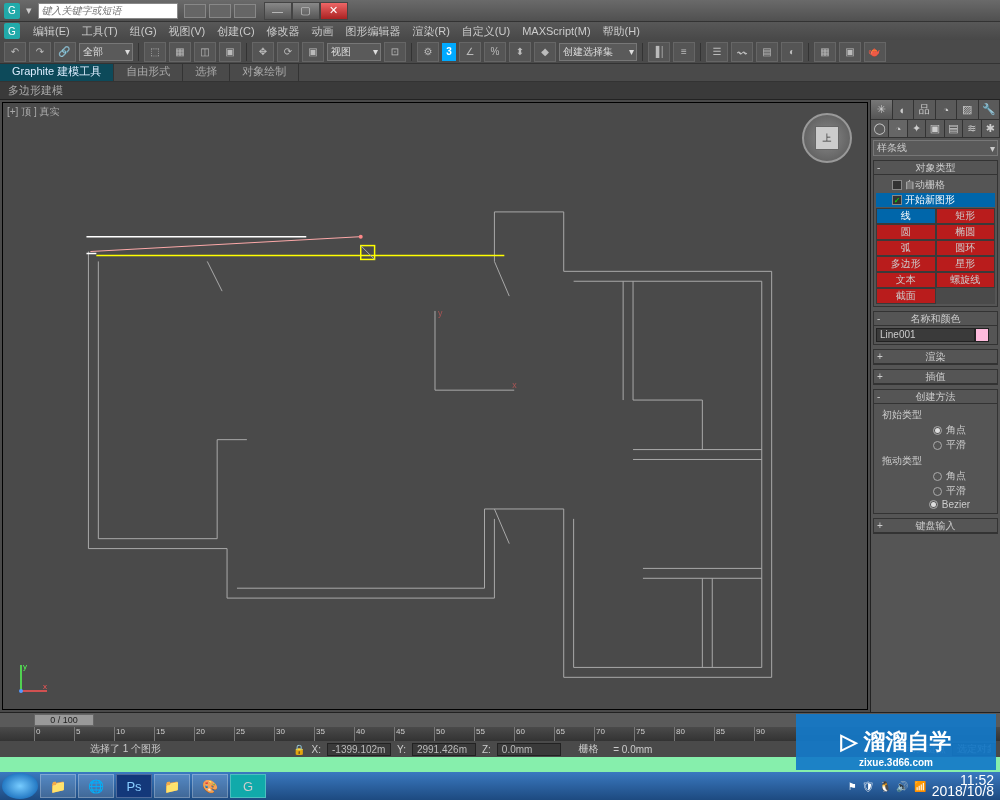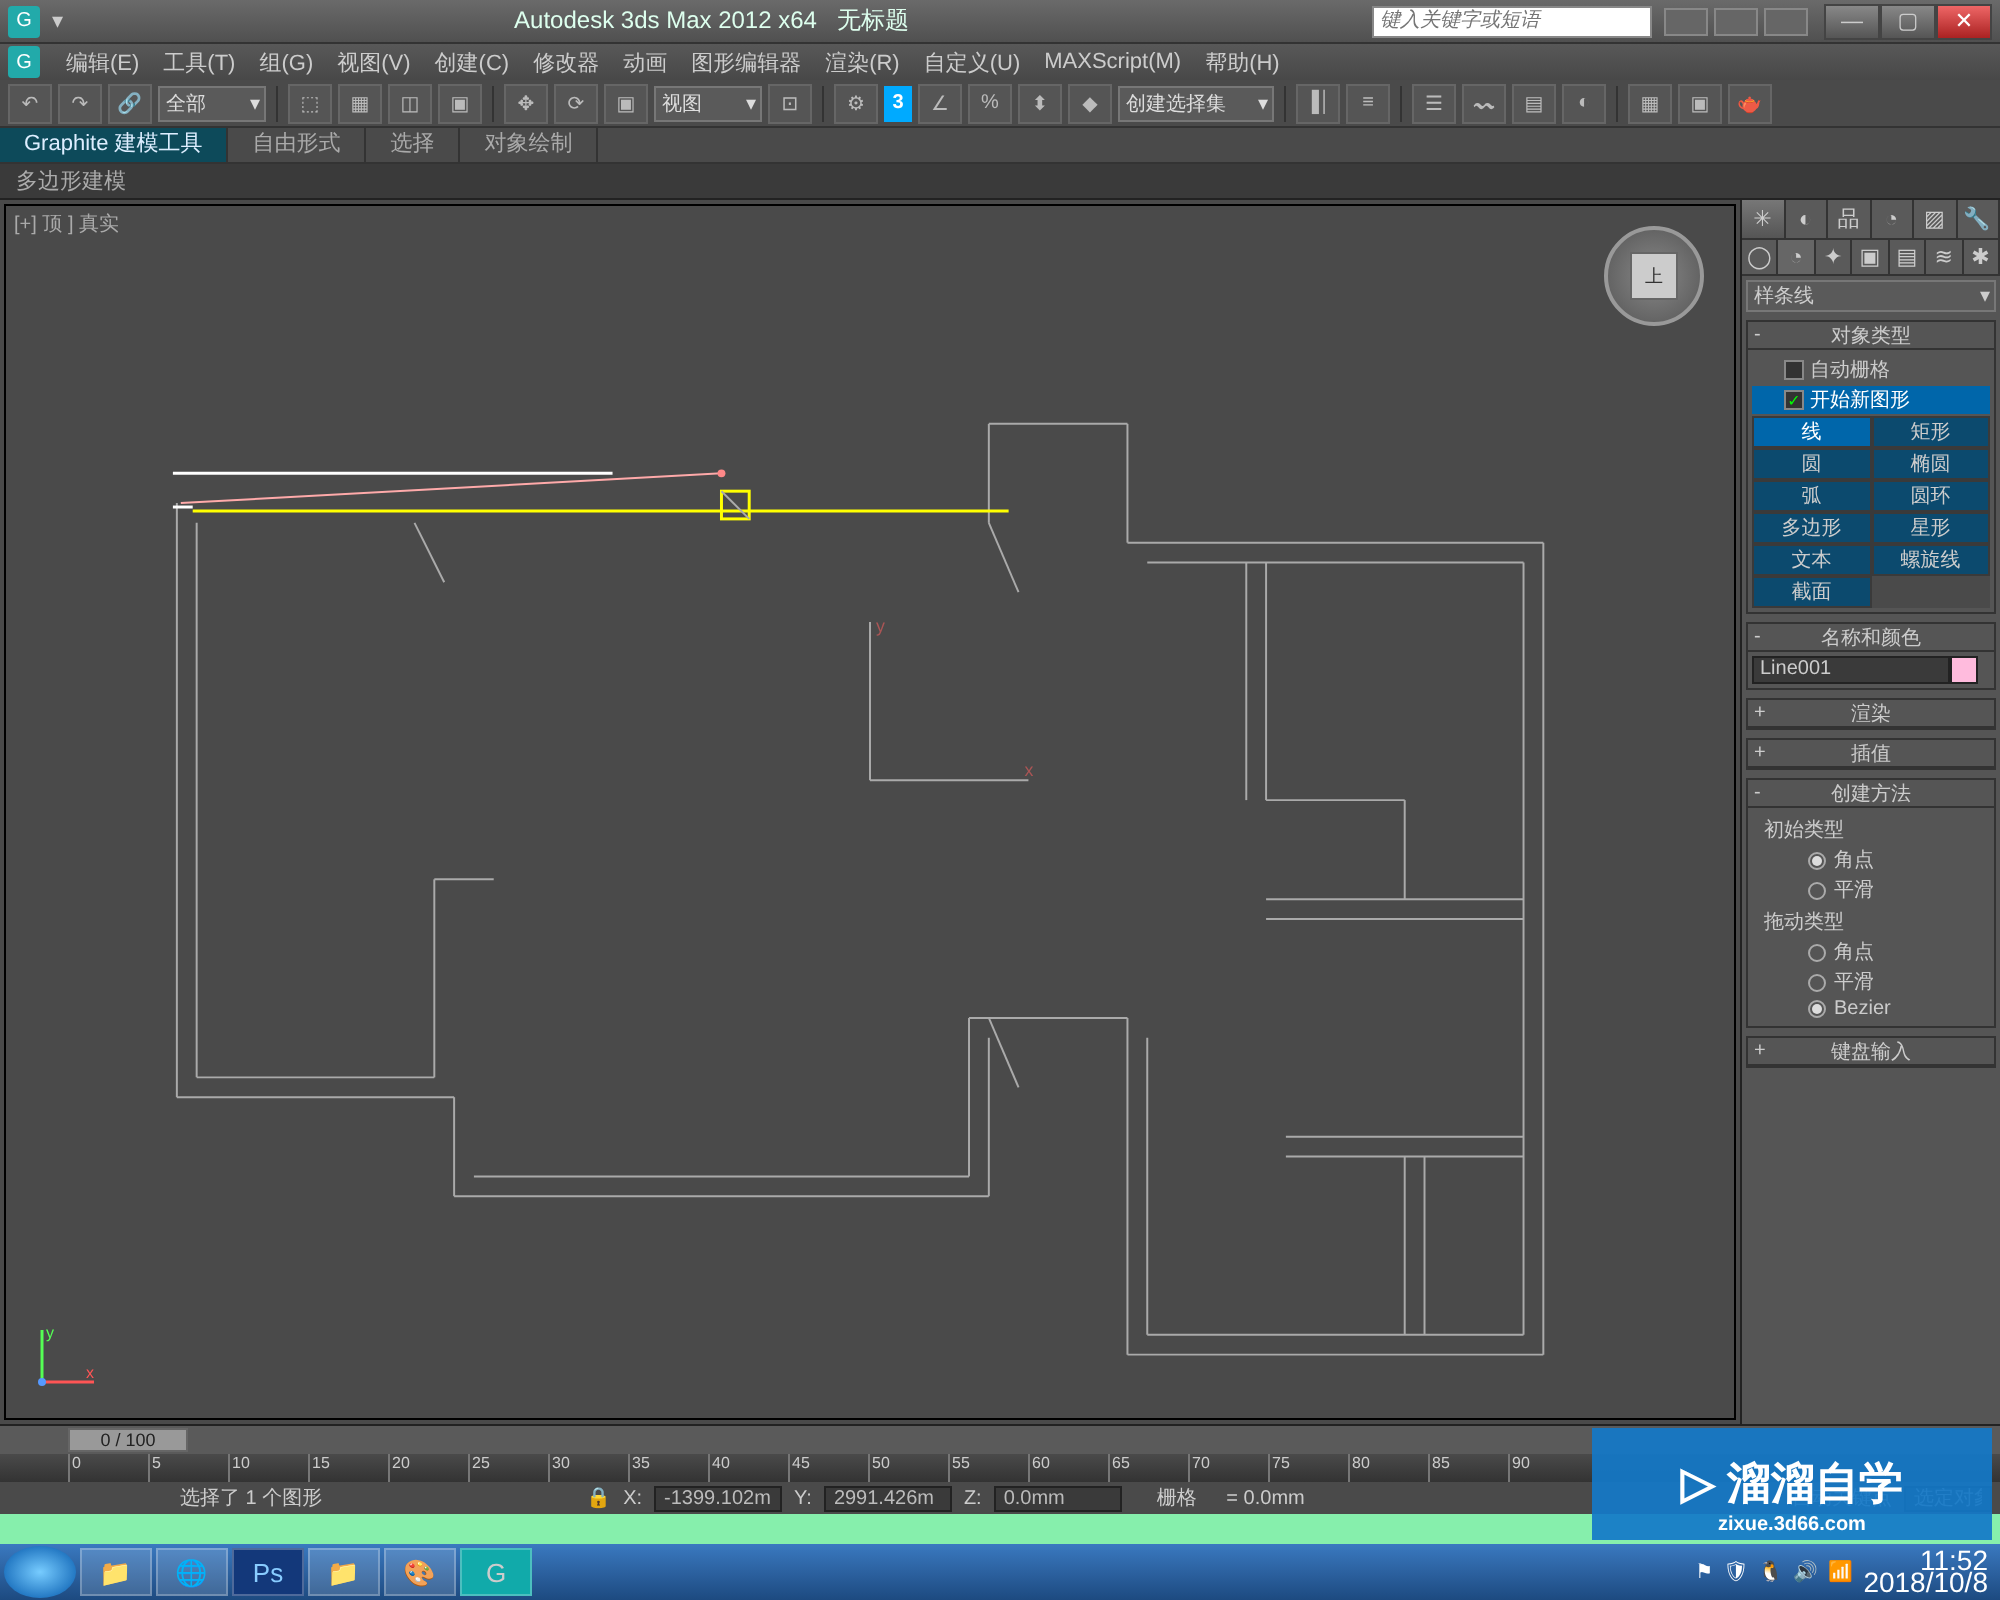--- a/index.html
+++ b/index.html
@@ -48,25 +48,25 @@
 .cmd-dd { height: 16px; background: #5a5a5a; border: 1px solid #777; margin: 2px; display: flex; align-items: center; padding: 0 3px; font-size: 10px; position: relative;}
 .cmd-dd::after { content: '▾'; position: absolute; right: 2px; }
 .rollup { border: 1px solid #333; margin: 2px; }
 .rollup-head { height: 14px; background: #555; font-size: 10px; display: flex; align-items: center; justify-content: center; border-bottom: 1px solid #333; position: relative;}
 .rollup-head .pm { position: absolute; left: 3px; }
 .rollup-body { padding: 2px; }
 .chk-row { display: flex; align-items: center; gap: 3px; font-size: 10px; margin: 1px 0; padding-left: 16px;}
 .chk { width: 10px; height: 10px; background: #333; border: 1px solid #888; display: inline-flex; align-items: center; justify-content: center; font-size: 8px; color: #0f0;}
 .hl-row { background: #06a; color: #fff; padding-right: 2px;}
 .btn-grid { display: flex; flex-wrap: wrap; }
-.btn-grid .b { width: 50%; height: 16px; background: #0c4a6e; border: 1px solid #3a3a3a; font-size: 10px; display: flex; align-items: center; justify-content: center; }
+.btn-grid .b { width: 50%; height: 16px; background: #b91c1c; border: 1px solid #3a3a3a; font-size: 10px; display: flex; align-items: center; justify-content: center; }
 .btn-grid .b.active { background: #06a; color: #fff; }
 .name-input { width: calc(100% - 20px); height: 14px; background: #3a3a3a; border: 1px solid #222; color: #ccc; padding: 0 3px; font-size: 10px; display: inline-block;}
 .swatch { width: 14px; height: 14px; background: #fbd; border: 1px solid #222; display: inline-block; vertical-align: top;}
-.radio-row { display: flex; align-items: center; gap: 4px; font-size: 10px; padding-left: 28px; margin: 1px 0;}
+.radio-row { display: flex; align-items: center; gap: 4px; font-size: 10px; padding-left: 28px; margin: 1px 0; justify-content: center;}
 .radio { width: 9px; height: 9px; border-radius: 50%; border: 1px solid #aaa; display: inline-block; position: relative;}
 .radio.on::after { content: ''; position: absolute; inset: 1px; border-radius: 50%; background: #ddd; }
 .sub-label { font-size: 10px; padding-left: 6px; margin-top: 2px; color: #ccc; }
 
 .timeline-area { position: absolute; left: 0; right: 0; bottom: 28px; height: 60px; background: #86efac; border-top: 1px solid #222; }
 .time-slider-row { height: 14px; background: #5a5a5a; display: flex; align-items: center; }
 .time-thumb { width: 60px; height: 12px; background: #999; border: 1px solid #666; font-size: 9px; color: #222; display: flex; align-items: center; justify-content: center; margin-left: 34px;}
 .time-ruler { height: 14px; background: linear-gradient(#4a4a4a,#333); position: relative; font-size: 8px; color: #ccc; }
 .tick { position: absolute; top: 0; height: 14px; border-left: 1px solid #777; padding-left: 1px; }
 .status-row { height: 16px; display: flex; align-items: center; padding: 0 4px; gap: 6px; font-size: 10px; background: #4a4a4a; }
@@ -90,23 +90,20 @@
 .floorplan .pink { stroke: #faa; stroke-width: 1; }
 .floorplan .ylw { stroke: #ff0; stroke-width: 1.5; }
 .gizmo rect { fill: none; stroke: #ff0; stroke-width: 1.5; }
 </style>
 </head>
 <body>
 
 <div class="titlebar">
   <div class="app-icon">G</div>
   <span style="margin-left:2px;">▾</span>
-  <div class="title-center">
-    <span>Autodesk 3ds Max  2012  x64</span>&nbsp;&nbsp;&nbsp;<span>无标题</span>
-  </div>
   <input class="title-search" placeholder="键入关键字或短语" style="">
   <div class="title-icons">
     <span class="ti"></span>
     <span class="ti"></span>
     <span class="ti"></span>
   </div>
   <div class="win-controls">
     <span>—</span>
     <span>▢</span>
     <span class="close">✕</span>

